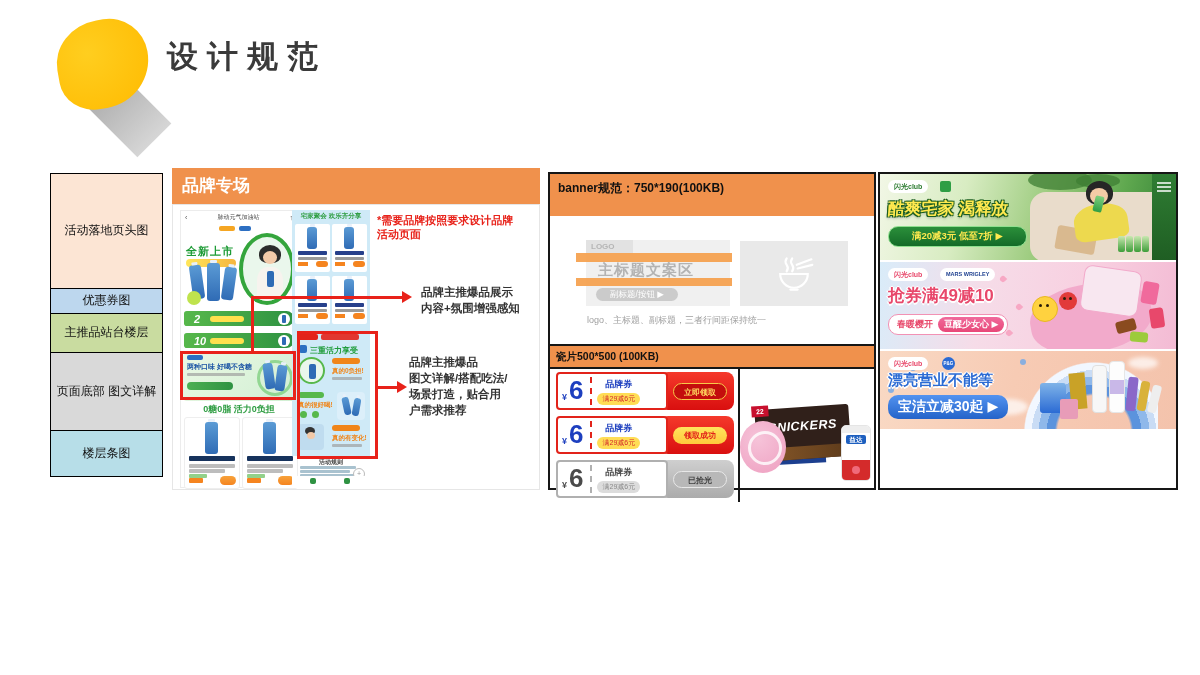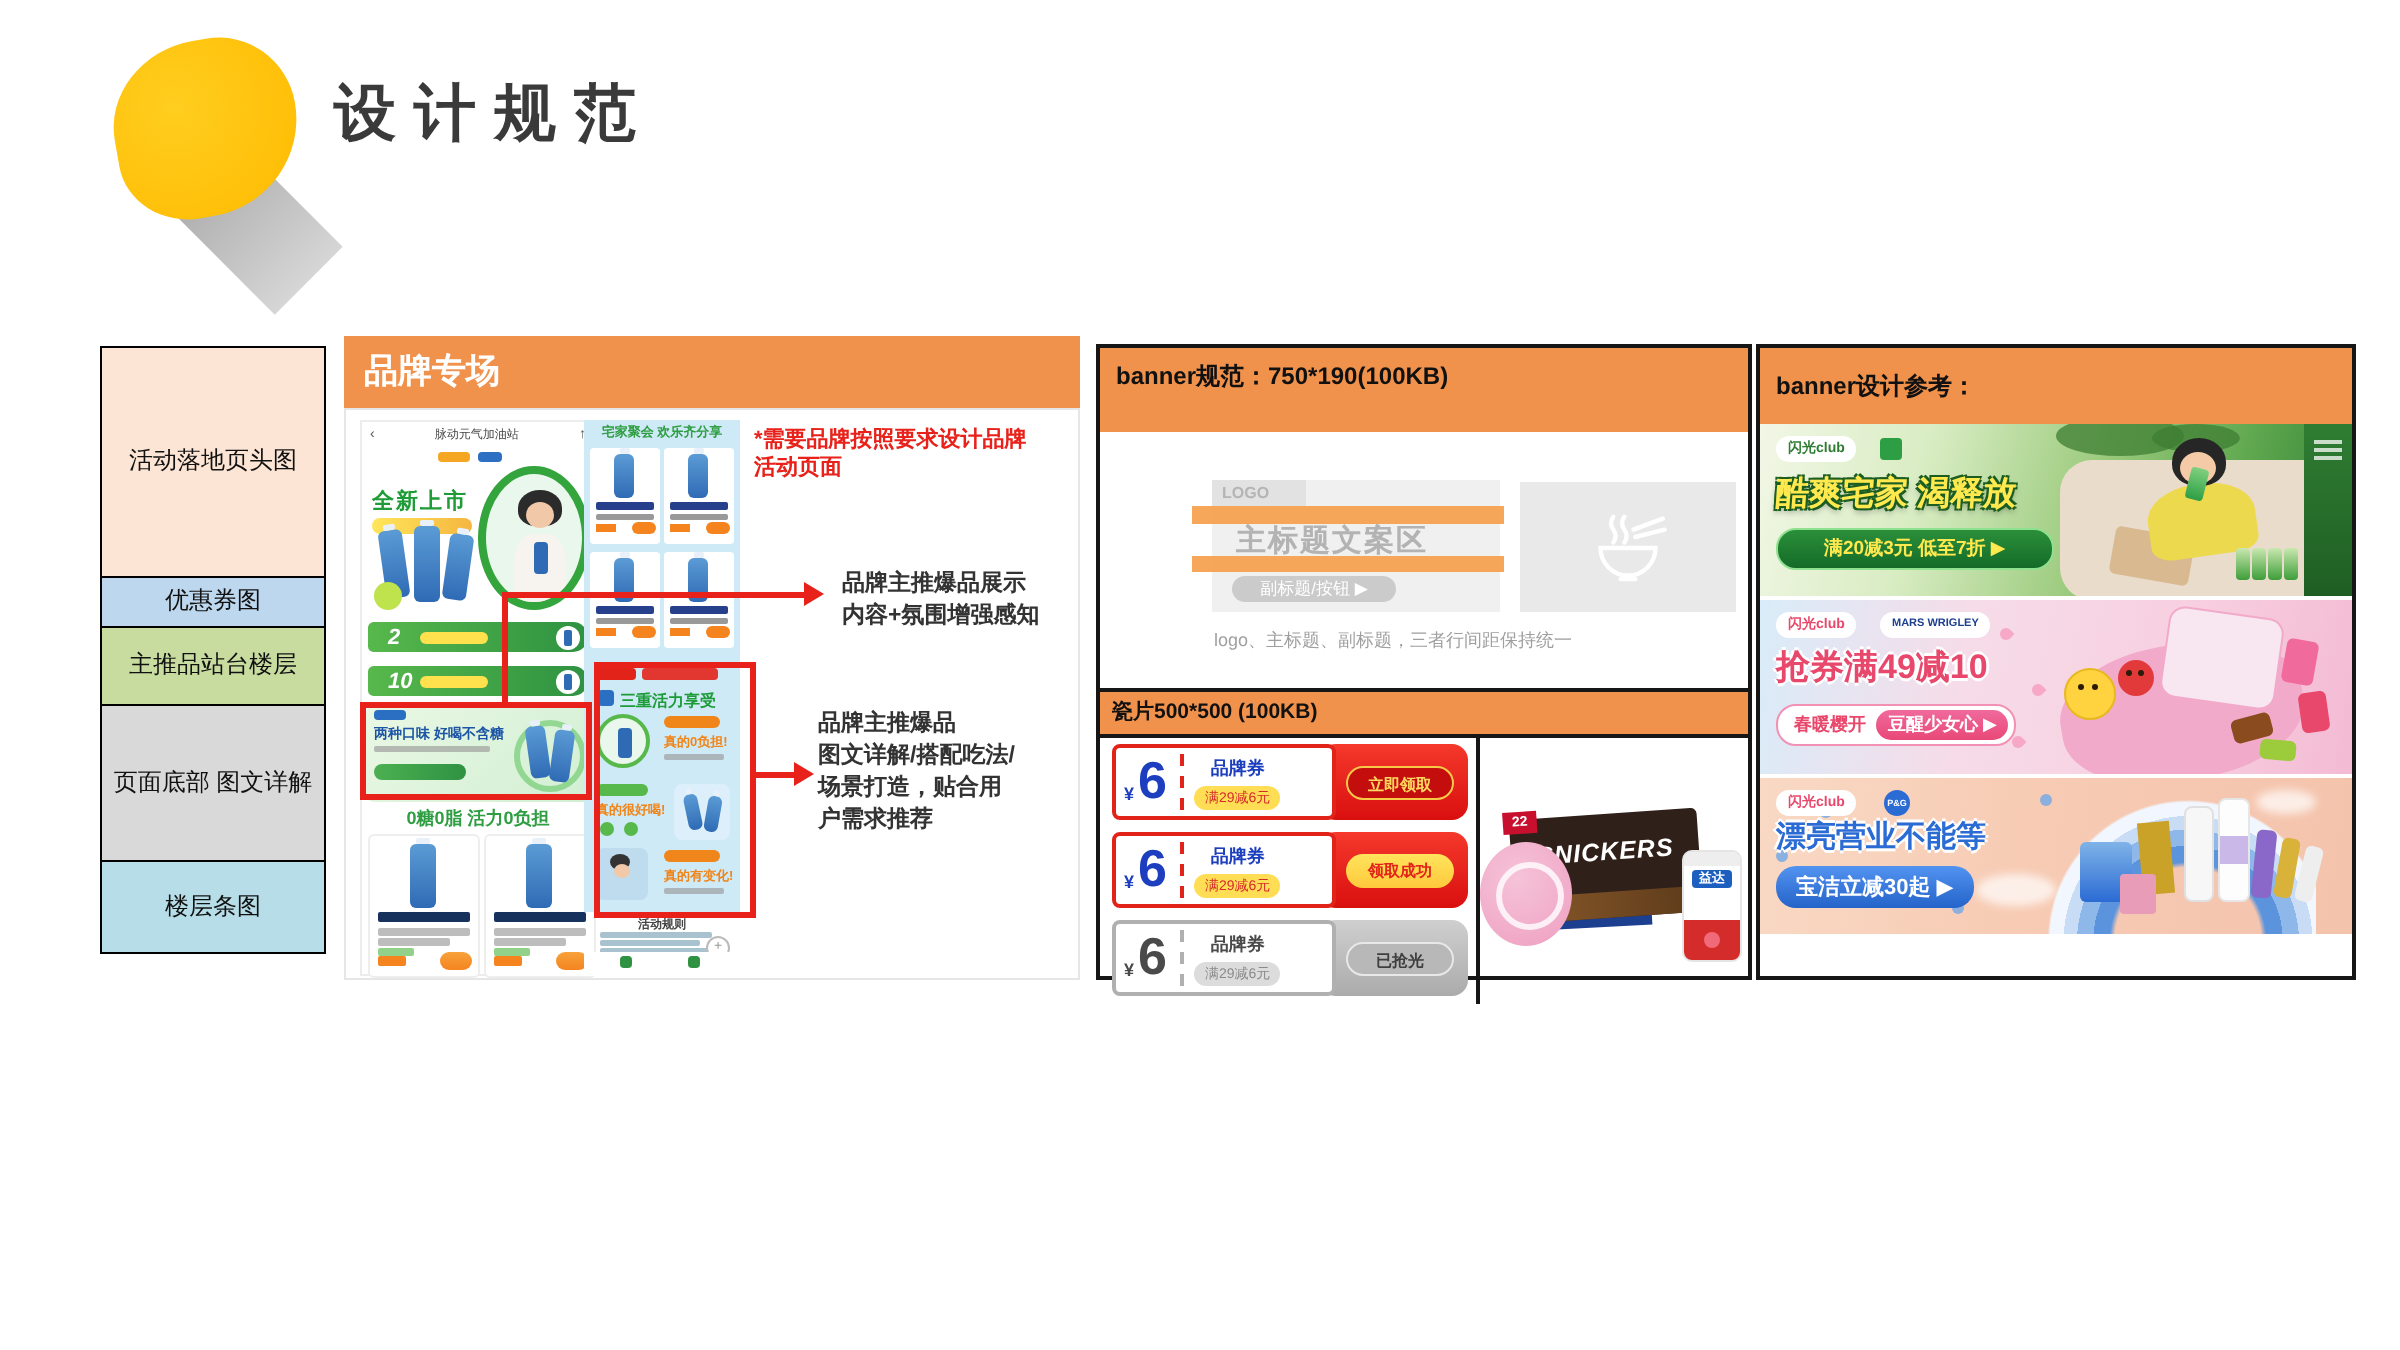--- a/index.html
+++ b/index.html
@@ -91,21 +91,21 @@
   .redline{background:#e8221a;}
   .arrow-r{width:0;height:0;border-top:6px solid transparent;border-bottom:6px solid transparent;
            border-left:10px solid #e8221a;}
   .note-red{color:#e8221a;font-weight:bold;font-size:11px;line-height:14px;}
   .note-dark{color:#333;font-weight:600;font-size:11.5px;line-height:16px;}
   .note-red span,.note-dark span{display:block;}
 
   
   .spec-panel{left:548px;top:172px;width:328px;height:318px;border:2px solid #161616;background:#fff;}
   .spec-header{height:42px;background:#f0914c;font-size:12px;font-weight:bold;line-height:28px;padding-left:8px;}
-  .spec-template{position:relative;height:128px;background:#fff;margin-left:20px;}
+  .spec-template{position:relative;height:128px;background:#fff;}
   .spec-subheads{height:25px;display:flex;border-top:2px solid #161616;border-bottom:2px solid #161616;box-sizing:border-box;}
   .spec-subheads .cell1{width:190px;border-right:2px solid #161616;box-sizing:border-box;background:#f0914c;
                         font-size:10.5px;font-weight:bold;line-height:21px;padding-left:6px;}
   .spec-subheads .cell2{flex:1;background:#f0914c;font-size:10.5px;font-weight:bold;line-height:21px;padding-left:6px;}
   .spec-content{display:flex;height:133px;}
   .ccell1{width:190px;border-right:2px solid #161616;box-sizing:border-box;position:relative;}
   .ccell2{flex:1;position:relative;}
 
   .tpl-gray{position:absolute;left:36px;top:24px;width:144px;height:66px;background:#f0f0f0;}
   .tpl-logo{position:absolute;left:36px;top:24px;width:42px;height:13px;background:#e2e2e2;
@@ -206,21 +206,21 @@
   .mm{position:absolute;border-radius:50%;}
   .mm i{position:absolute;width:3px;height:3px;background:#2a1c08;border-radius:50%;top:7px;}
   .candy{position:absolute;border-radius:3px;}
   .petal{position:absolute;width:6px;height:6px;background:#f7a8c4;border-radius:50% 0 50% 50%;transform:rotate(45deg);}
 
   .b3-arc{position:absolute;left:118px;top:-14px;width:160px;height:112px;
     background:radial-gradient(circle at 60% 85%,rgba(0,0,0,0) 27%,#5b93dd 29% 35%,#8fb8ea 35% 41%,#c9dcf5 41% 46%,#f2f7ff 46% 51%,rgba(0,0,0,0) 52%);}
   .b3 .b-title{top:20px;font-size:15px;color:#2b6bd4;
      text-shadow:-1.5px 0 #fff,1.5px 0 #fff,0 -1.5px #fff,0 1.5px #fff;}
   .b3-pill{position:absolute;left:8px;top:44px;padding:3px 10px;border-radius:10px;
-           background:linear-gradient(180deg,#5393f0,#2463c9);color:#fff;font-size:11px;font-weight:bold;}
+           background:linear-gradient(180deg,#5393f0,#2463c9);color:#fff;font-size:14px;font-weight:bold;}
   .b3-pg{position:absolute;left:62px;top:6px;width:13px;height:13px;background:#2b6bd4;border-radius:50%;
          color:#fff;font-size:4.5px;font-weight:bold;text-align:center;line-height:13px;}
   .prod{position:absolute;}
   .bub{position:absolute;width:6px;height:6px;background:#6fa8e8;border-radius:50%;opacity:.8;}
   .cloud{position:absolute;background:#fff;opacity:.7;border-radius:50%;filter:blur(2px);}
 </style>
 </head>
 <body>
 
 <div class="a logo-tail"></div>
@@ -484,21 +484,20 @@
         <div class="cap"></div>
         <div class="yd">益达</div>
         <div class="band"></div>
         <div class="sb"></div>
       </div>
     </div>
   </div>
 </div>
 
 <div class="a ref-panel">
-  <div class="ref-header">banner设计参考：</div>
 
   <div class="bnr b1">
     <div class="b1-plant" style="left:148px;top:-4px;width:64px;height:20px;"></div>
     <div class="b1-plant" style="left:196px;top:0;width:44px;height:14px;"></div>
     <div class="b1-couch"></div>
     <div class="b1-tab"></div>
     <div class="b1-shirt"></div>
     <div class="b1-hair"></div>
     <div class="b1-face"></div>
     <div class="b1-canh"></div>

